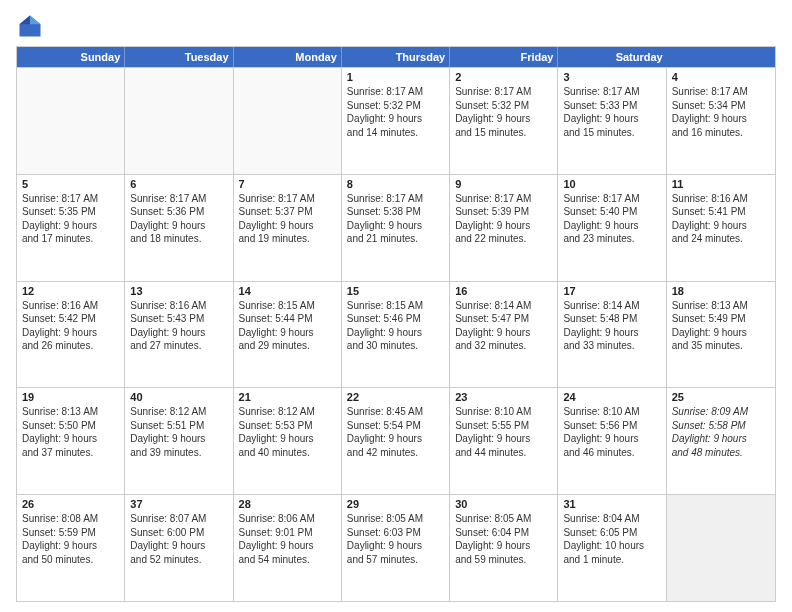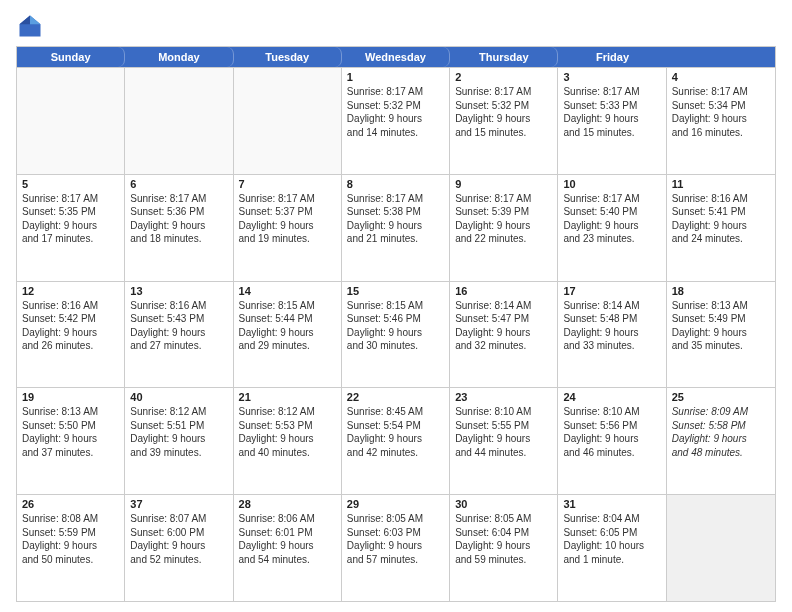--- a/index.html
+++ b/index.html
@@ -69,23 +69,22 @@
     .cal-header-row {
       display: grid;
       grid-template-columns: repeat(7, 1fr);
       background: #3a6bc4;
     }
     .cal-header-cell {
       color: #fff;
       font-size: 11px;
       font-weight: bold;
       padding: 4px 4px;
-      text-align: center;
+      text-align: right;
       border-right: 1px solid rgba(255,255,255,0.3);
-      border-radius: 7px;
     }
     .cal-header-cell:last-child { border-right: none; }
     .cal-body {
       flex: 1;
       display: flex;
       flex-direction: column;
     }
     .cal-week {
       display: grid;
       grid-template-columns: repeat(7, 1fr);
@@ -133,25 +132,25 @@
     </div>
     <div class="title-block">
       <h1></h1>
       <div class="subtitle"></div>
     </div>
   </div>
 
   <div class="calendar">
     <div class="cal-header-row">
     <div class="cal-header-cell">Sunday</div>
+        <div class="cal-header-cell">Tuesday</div>
         <div class="cal-header-cell">Monday</div>
-        <div class="cal-header-cell">Tuesday</div>
-        <div class="cal-header-cell">Wednesday</div>
         <div class="cal-header-cell">Thursday</div>
         <div class="cal-header-cell">Friday</div>
+        <div class="cal-header-cell">Saturday</div>
       </div>
     <div class="cal-body">
     <div class="cal-week">
           <div class="cal-cell empty"></div>
           <div class="cal-cell empty"></div>
           <div class="cal-cell empty"></div>
           <div class="cal-cell">
             <div class="day-num">1</div>
             <div class="cell-text" style="white-space: pre-line;">Sunrise: 8:17 AM
 Sunset: 5:32 PM
@@ -344,21 +343,21 @@
           <div class="cal-cell">
             <div class="day-num">37</div>
             <div class="cell-text" style="white-space: pre-line;">Sunrise: 8:07 AM
 Sunset: 6:00 PM
 Daylight: 9 hours
 and 52 minutes.</div>
           </div>
           <div class="cal-cell">
             <div class="day-num">28</div>
             <div class="cell-text" style="white-space: pre-line;">Sunrise: 8:06 AM
-Sunset: 6:01 PM
+Sunset: 9:01 PM
 Daylight: 9 hours
 and 54 minutes.</div>
           </div>
           <div class="cal-cell">
             <div class="day-num">29</div>
             <div class="cell-text" style="white-space: pre-line;">Sunrise: 8:05 AM
 Sunset: 6:03 PM
 Daylight: 9 hours
 and 57 minutes.</div>
           </div>

